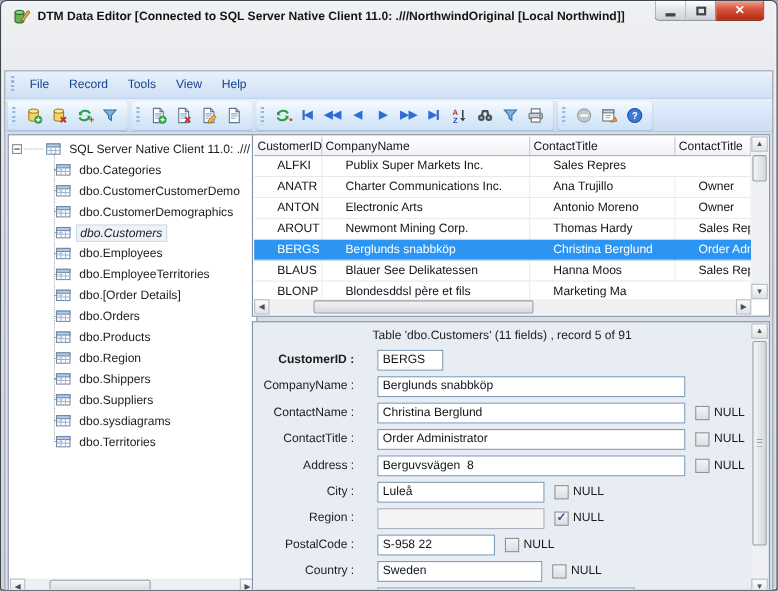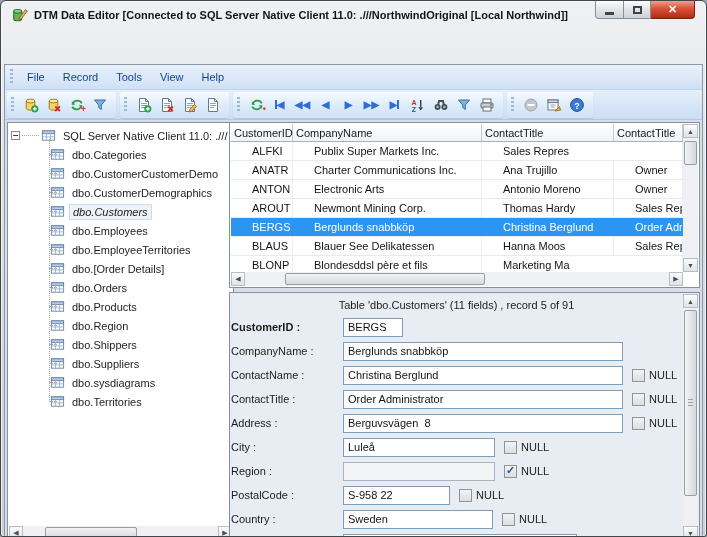--- a/index.html
+++ b/index.html
@@ -78,21 +78,21 @@
   .grow .gc{ border-right:1px solid #eceef1; display:flex; align-items:center; padding-left:21px; white-space:nowrap; overflow:hidden; }
   .gc1{ width:62px; flex:0 0 62px; } .gc2{ width:189px; flex:0 0 189px; } .gc3{ width:132px; flex:0 0 132px; } .gc4{ flex:1; min-width:0; }
   .grow.sel{ background:#2c95f2; color:#fff; }
   .grow.sel .gc{ border-right-color:#2c95f2; }
   .grid-pane .hscroll{ right:16px; }
   .grid-pane .vscroll{ bottom:15px; }
   
   .form{ position:absolute; left:1px; top:1px; right:17px; bottom:1px; overflow:hidden; font-size:11px; color:#1c1c1c; }
   .fheader{ text-align:center; padding-top:5px; height:21px; }
   .frow{ display:flex; align-items:center; height:24px; }
-  .flabel{ width:112px; flex:0 0 112px; padding-right:2px; white-space:nowrap; }
+  .flabel{ width:112px; flex:0 0 112px; text-align:right; padding-right:21px; white-space:nowrap; }
   .flabel.b{ font-weight:bold; }
   .fld{ height:19px; border:1px solid #7f9db9; background:#fff; font-family:"Liberation Sans",sans-serif; font-size:11px; padding:1px 4px; color:#101418; }
   .fld:disabled, .fld.dis{ background:#f2f4f6; border-color:#aab2bd; }
   .cb{ width:13px; height:13px; border:1px solid #8e9399; background:linear-gradient(180deg,#f4f4f4,#dcdee1); margin-left:9px; flex:0 0 13px; position:relative; }
   .cb[data-checked="true"]::after{ content:"✓"; position:absolute; left:1px; top:-2px; font-size:11px; font-weight:bold; color:#2b579a; }
   .null-lbl{ margin-left:4px; }
   .form-pane .vscroll{ bottom:1px; }
   
   .statusbar{ height:22px; background:linear-gradient(180deg,#eaf2fc,#cedff3); border-top:1px solid #aebfd6; display:flex; align-items:center; font-size:11px; color:#15181d; position:relative; }
   .sb-seg{ padding:0 7px; height:100%; display:flex; align-items:center; }

